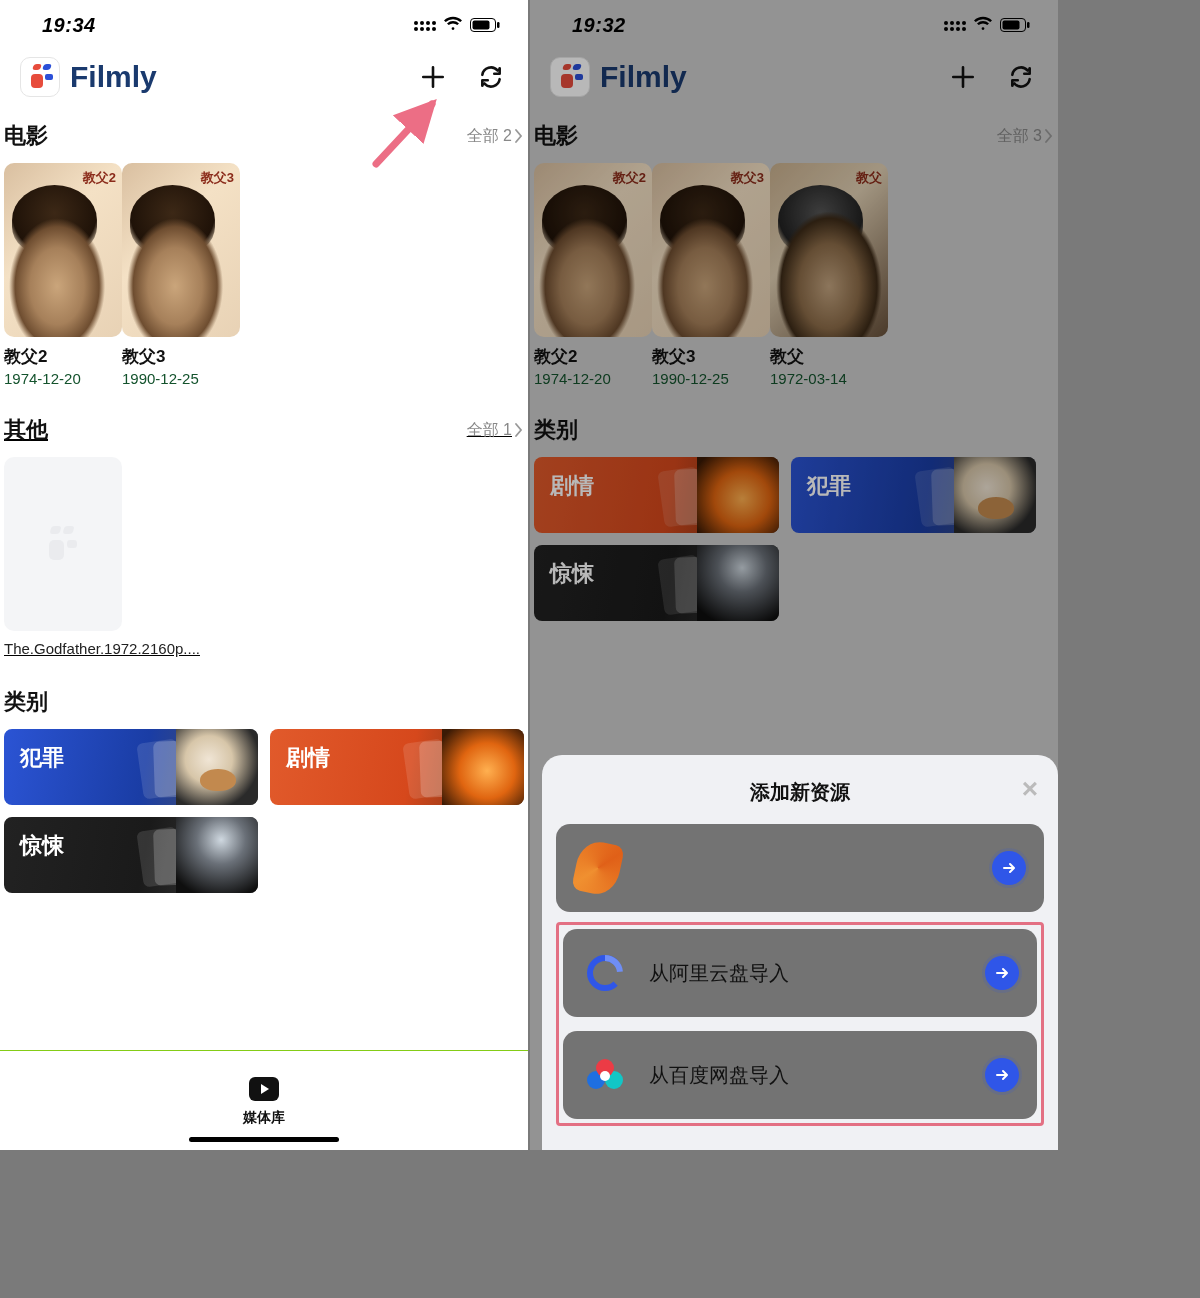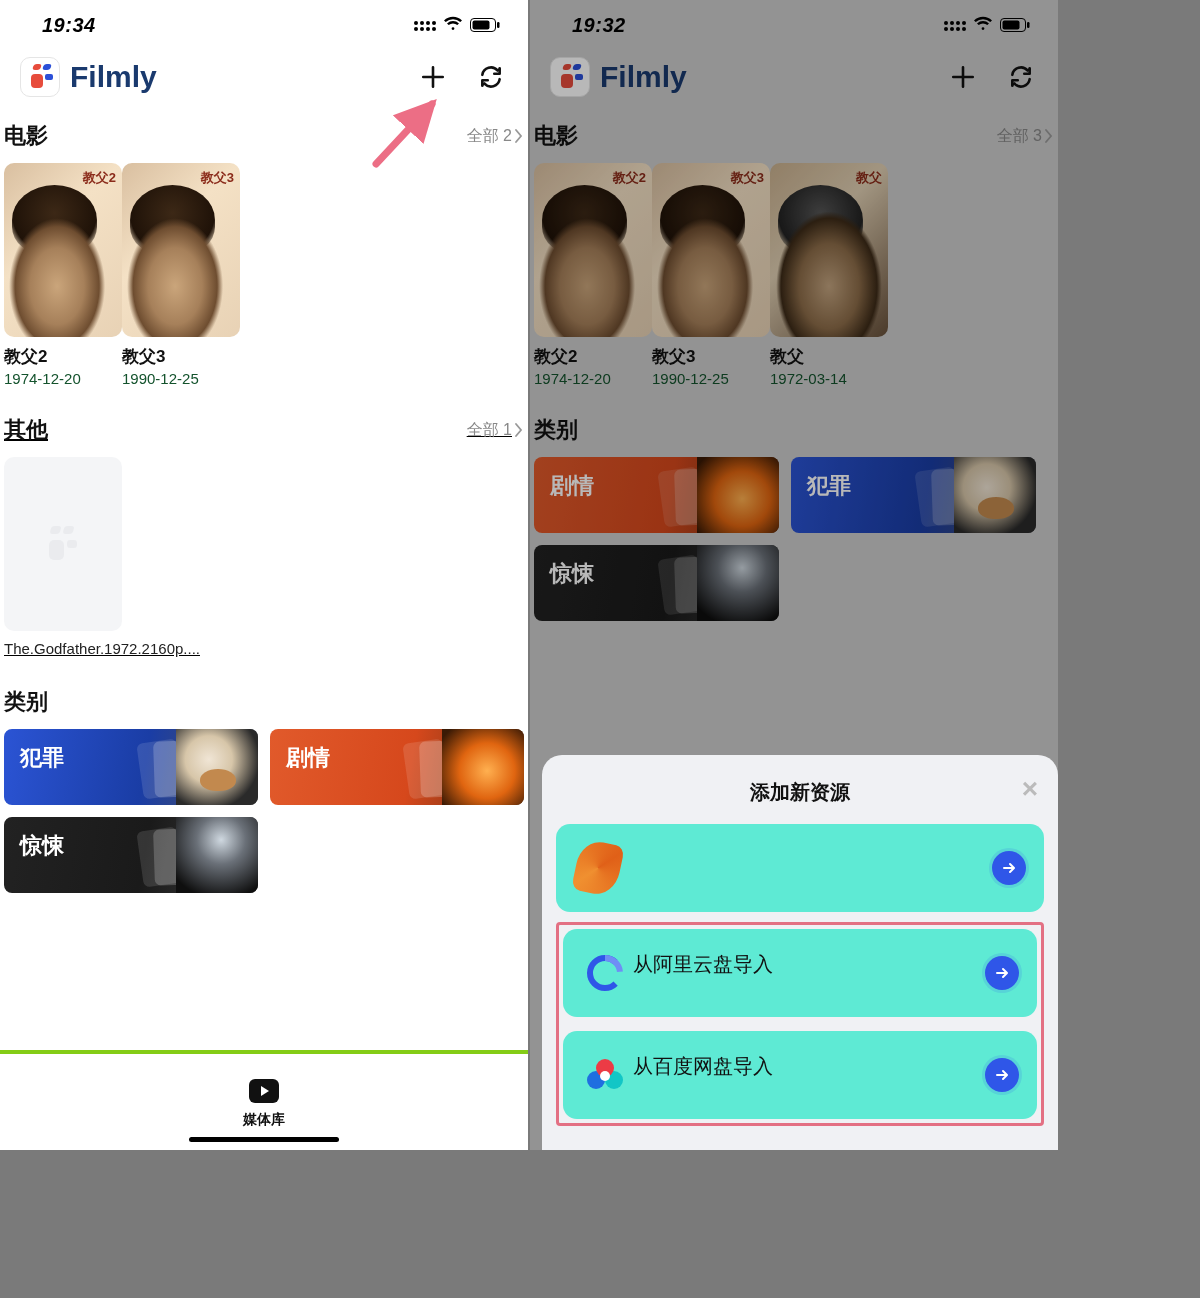--- a/index.html
+++ b/index.html
@@ -59,33 +59,33 @@
 .cat-card .stack span { position: absolute; width: 40px; height: 56px; border-radius: 6px; background: rgba(255,255,255,0.12); }
 .cat-card .stack span:nth-child(1){ left:0; transform: rotate(-8deg); }
 .cat-card .stack span:nth-child(2){ left:14px; transform: rotate(-2deg); background: rgba(255,255,255,0.2);}
 .cat-card .thumb { position: absolute; right: 0; top: 0; bottom: 0; width: 82px; background:#000; }
 .cat-crime .thumb { background: radial-gradient(circle at 40% 40%, #f0e5d5 0%, #d7c6a9 35%, #2a2a2a 75%); }
 .cat-drama .thumb { background: radial-gradient(circle at 55% 55%, #ffb050 0%, #e06510 45%, #3a1a05 90%); }
 .cat-thriller .thumb { background: radial-gradient(circle at 55% 30%, #cfd8e0 0%, #6a7078 35%, #0f0f0f 85%); }
 .cat-crime .moth { position: absolute; right: 22px; top: 40px; width: 36px; height: 22px; background:#c2894e; border-radius: 50% 50% 45% 45%; }
 
 
-.tabbar { position: absolute; bottom: 0; left: 0; right: 0; height: 100px; background: #fff; border-top: 4px solid #84cc16; display: flex; }
+.tabbar { position: absolute; bottom: 0; left: 0; right: 0; height: 100px; background: #fff; border-top: 1px solid #84cc16; display: flex; }
 .tab { flex: 1; display: flex; flex-direction: column; align-items: center; justify-content: center; gap: 5px; font-size: 14px; color: #999; cursor: pointer; }
 .tab.active { color: #111; font-weight: 600; }
 .tab .ticon { width: 30px; height: 30px; display: flex; align-items: center; justify-content: center; }
 .tab.active .play-sq { width: 30px; height: 24px; background: #111; border-radius: 6px; display: flex; align-items: center; justify-content: center; }
 .tab.active .play-sq::after { content: ""; border-left: 8px solid #fff; border-top: 5px solid transparent; border-bottom: 5px solid transparent; margin-left: 2px; }
 .home-ind { position: absolute; bottom: 8px; left: 50%; transform: translateX(-50%); width: 150px; height: 5px; background: #000; border-radius: 3px; }
 
 
 .sheet { position: absolute; left: 12px; right: 0; bottom: 0; background: #f0f1f4; border-radius: 20px 20px 0 0; z-index: 5; padding: 20px 14px 24px; }
 .sheet-head { position: relative; text-align: center; font-size: 20px; font-weight: 700; color: #111; padding: 4px 0 18px; }
 .sheet-close { position: absolute; right: 6px; top: 0; color: #bbb; font-size: 28px; cursor: pointer; line-height: 1; }
-.sheet-item { background: #5eead4; border-radius: 14px; padding: 22px 20px; margin-bottom: 14px; display: flex; align-items: flex-start; gap: 6px; cursor: pointer; position: relative; }
+.sheet-item { background: #737373; border-radius: 14px; padding: 22px 20px; margin-bottom: 14px; display: flex; align-items: center; gap: 22px; cursor: pointer; position: relative; }
 .sheet-item .sicon { width: 44px; height: 44px; display: flex; align-items: center; justify-content: center; }
 .sheet-item .label { font-size: 20px; color: #111; font-weight: 500; }
 .sheet-item .go { position: absolute; right: 18px; top: 50%; transform: translateY(-50%); width: 34px; height: 34px; border-radius: 50%; background: #2f56e8; display: flex; align-items: center; justify-content: center; box-shadow: 0 0 0 3px rgba(47,86,232,0.15); }
 .highlight-box { border: 3px solid #e37083; border-radius: 4px; padding: 4px; margin-top: -4px; }
 .highlight-box .sheet-item { margin-bottom: 14px; }
 .highlight-box .sheet-item:last-child { margin-bottom: 0; }
 .swirl { width: 62px; height: 52px; background: conic-gradient(from 45deg, #e06018, #f09030, #e06018); border-radius: 50% 20% 50% 20%; transform: rotate(12deg); }
 
 
 .cat-row { display: flex; gap: 12px; overflow: hidden; }

